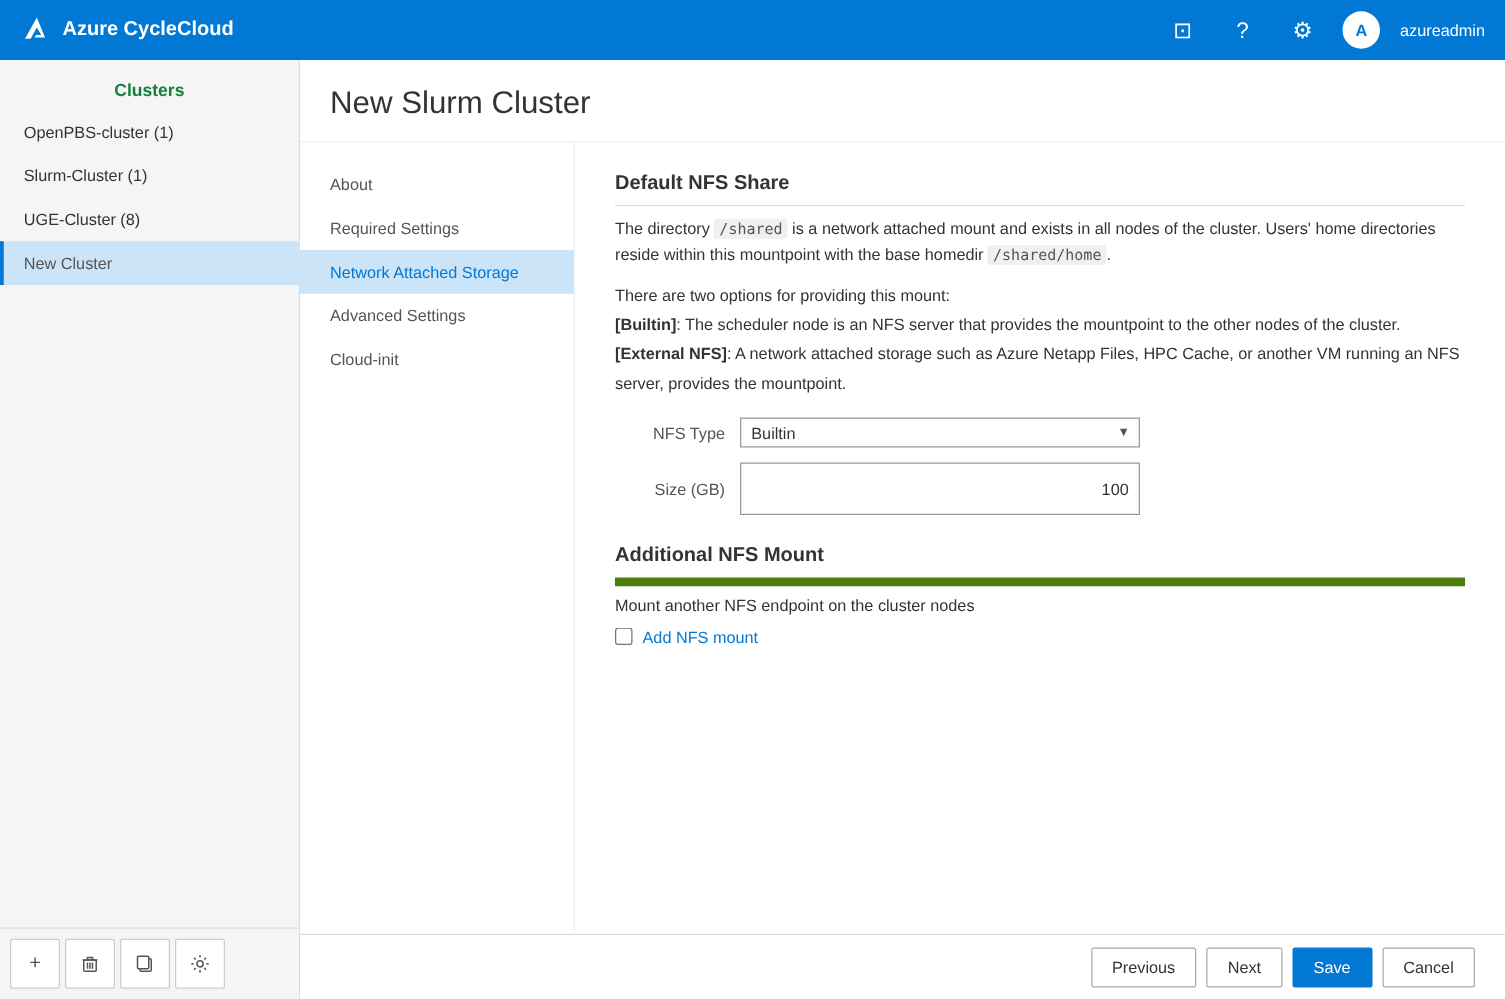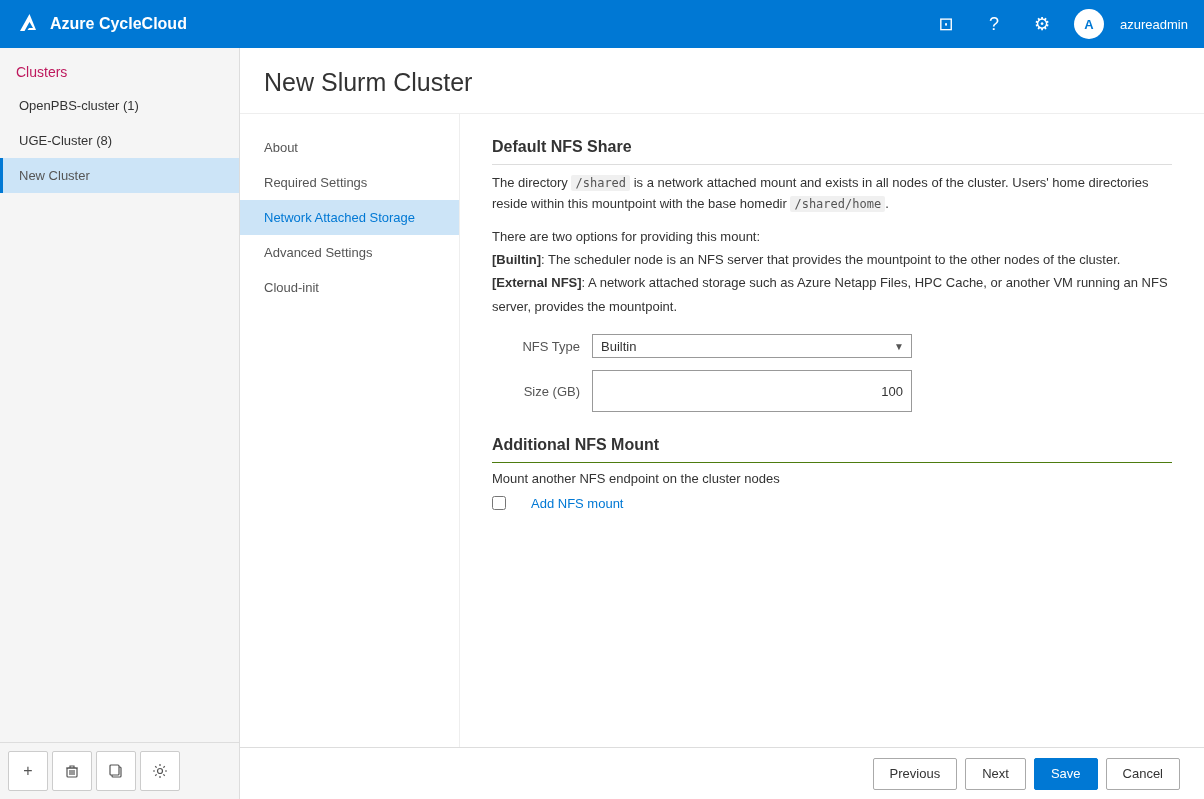--- a/index.html
+++ b/index.html
@@ -66,22 +66,23 @@
       width: 240px;
       background: #f5f5f5;
       border-right: 1px solid #ddd;
       display: flex;
       flex-direction: column;
       flex-shrink: 0;
     }
     .sidebar-title {
       padding: 16px 16px 8px 16px;
       font-size: 14px;
-      font-weight: 400;
-      color: #be185d;
+      font-weight: 700;
+      color: #15803d;
+      text-align: center;
     }
     .sidebar-item {
       padding: 10px 16px;
       cursor: pointer;
       color: #333;
       font-size: 13px;
       border-left: 3px solid transparent;
     }
     .sidebar-item.active {
       background: #cce4f7;
@@ -252,31 +253,31 @@
     }
 
     
     .section-header2 {
       font-size: 16px;
       font-weight: 600;
       color: #333;
       margin-top: 24px;
       margin-bottom: 8px;
       padding-bottom: 8px;
-      border-bottom: 1px solid #4d7c0f;
+      border-bottom: 7px solid #4d7c0f;
     }
     .mount-text {
       color: #333;
       font-size: 13px;
       margin-bottom: 10px;
     }
     .checkbox-row {
       display: flex;
       align-items: flex-start;
-      gap: 25px;
+      gap: 8px;
     }
     .checkbox-input {
       width: 14px;
       height: 14px;
       cursor: pointer;
     }
     .checkbox-label {
       color: #0078d4;
       font-size: 13px;
       cursor: pointer;
@@ -333,20 +334,23 @@
   </div>
 </div>
 
 <div class="main-container">
 
   <div class="sidebar">
     <div class="sidebar-title">Clusters</div>
 
     <div class="sidebar-item">
       <span>OpenPBS-cluster (1)</span>
+    </div>
+    <div class="sidebar-item">
+      <span>Slurm-Cluster (1)</span>
     </div>
     <div class="sidebar-item">
       <span>UGE-Cluster (8)</span>
     </div>
     <div class="sidebar-item active new-cluster">
       <span>New Cluster</span>
     </div>
 
     <div class="sidebar-spacer"></div>
 

